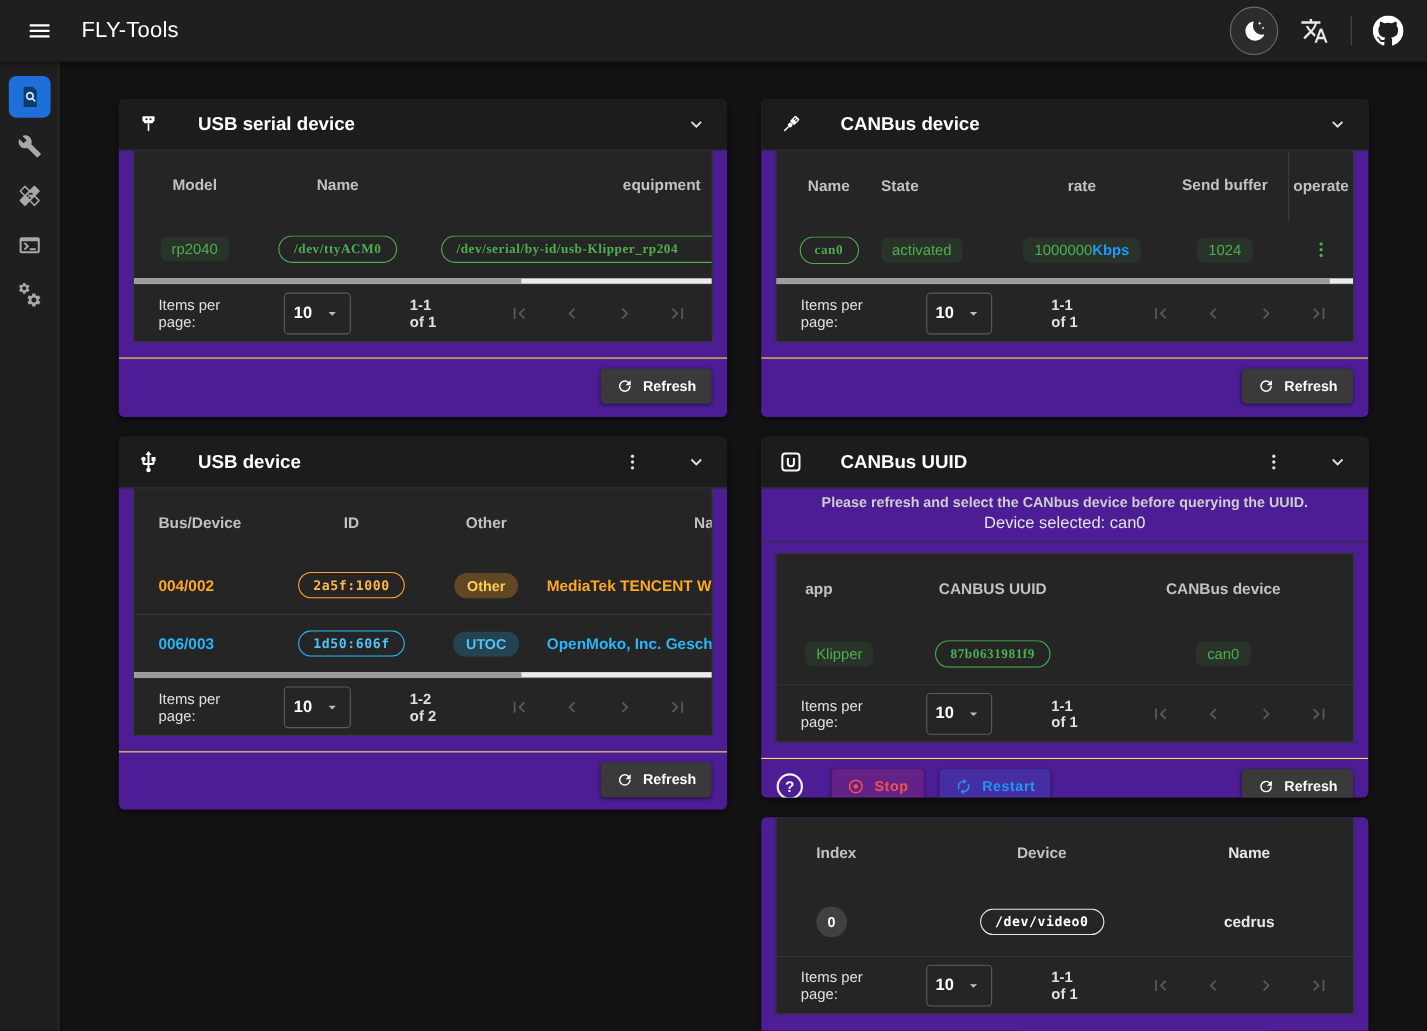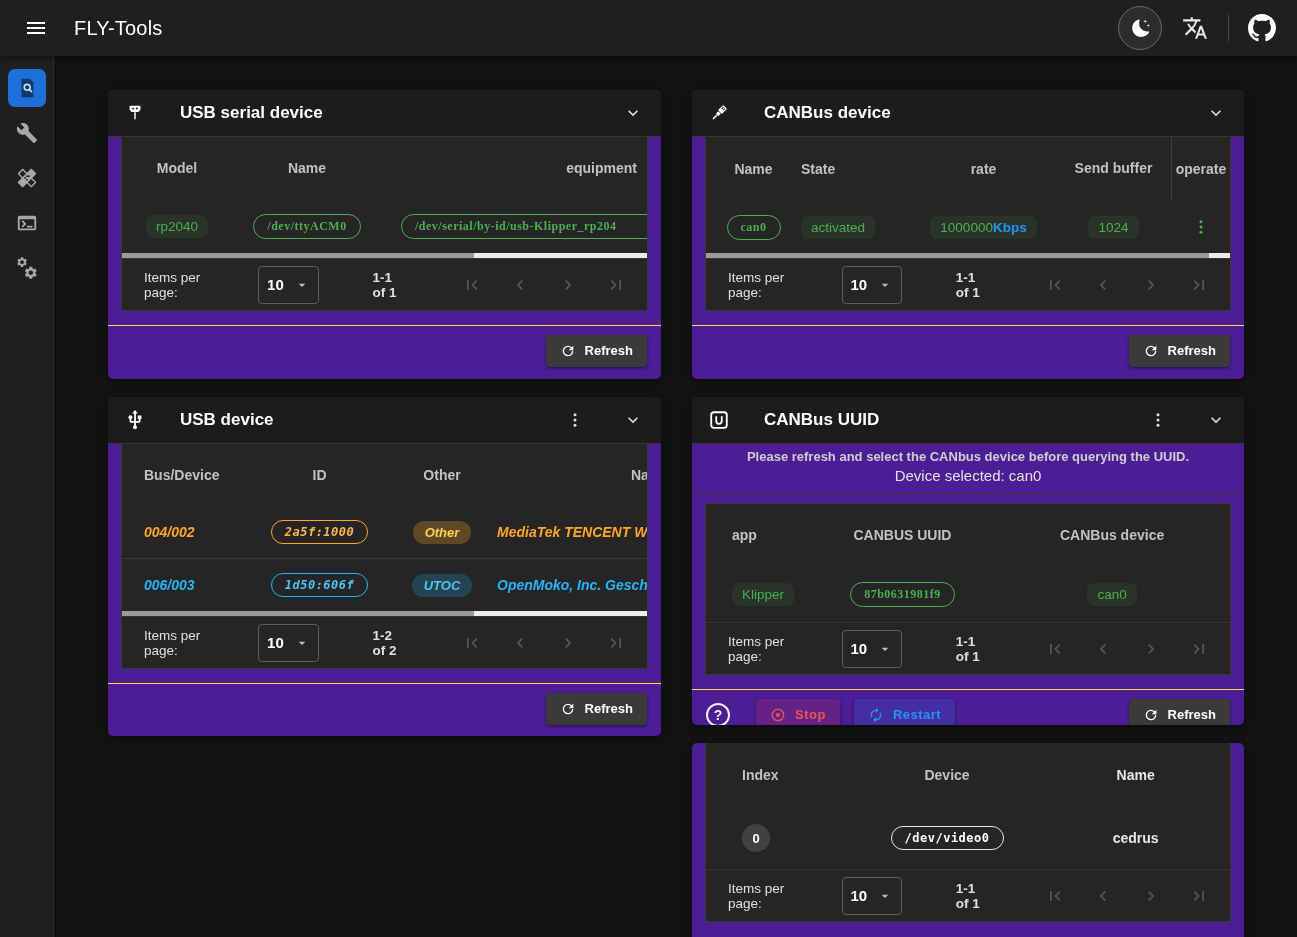--- a/index.html
+++ b/index.html
@@ -125,21 +125,21 @@
   .canbus-dev .c1 { width:95px;  text-align:center; }
   .canbus-dev .c2 { width:110px; text-align:left; }
   .canbus-dev .c3 { width:145px; text-align:center; }
   .canbus-dev .c4 { width:115px; text-align:center; }
   .canbus-dev .c5 { width:58px;  text-align:center; flex:1; }
   .canbus-dev .h5 { border-left:1px solid #3f3f3f; height:64px; display:flex; align-items:center; justify-content:center; }
   .canbus-dev .h4 { line-height:1.25; }
 
   
   .usb-dev .t-head { height:62px; }
-  .usb-dev .t-row  { height:52px;font-style:italic; }
+  .usb-dev .t-row  { height:52px; }
   .usb-dev .row-div { height:1px; background:#3a3a3a; }
   .usb-dev .c1 { width:130px; padding-left:22px; }
   .usb-dev .c2 { width:135px; text-align:center; }
   .usb-dev .c3 { width:110px; text-align:center; }
   .usb-dev .c4 { flex:1; }
   .usb-dev .h4 { padding-left:134px; }
   .amber-txt { color:#ffa726; font-weight:600; }
   .amber-bd  { border:1px solid #ffa726; color:#ffb74d; }
   .amber-badge { background:rgba(255,167,38,.28); color:#ffd054; }
   .lblue-txt { color:#29b6f6; font-weight:600; }

